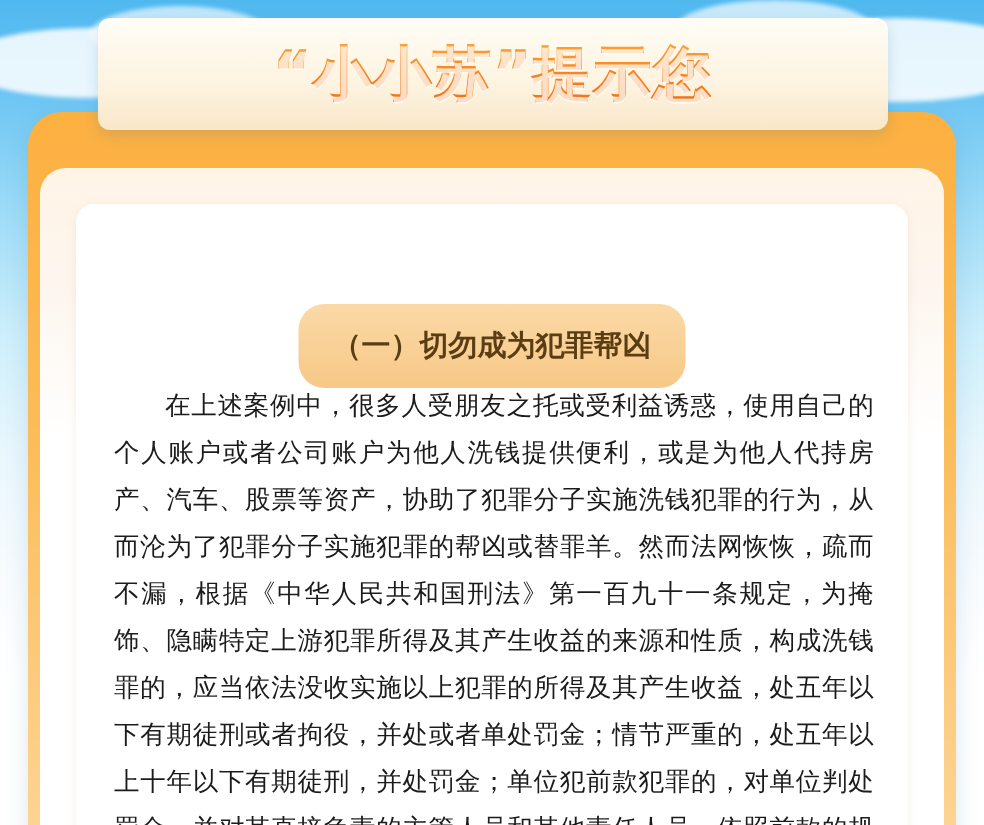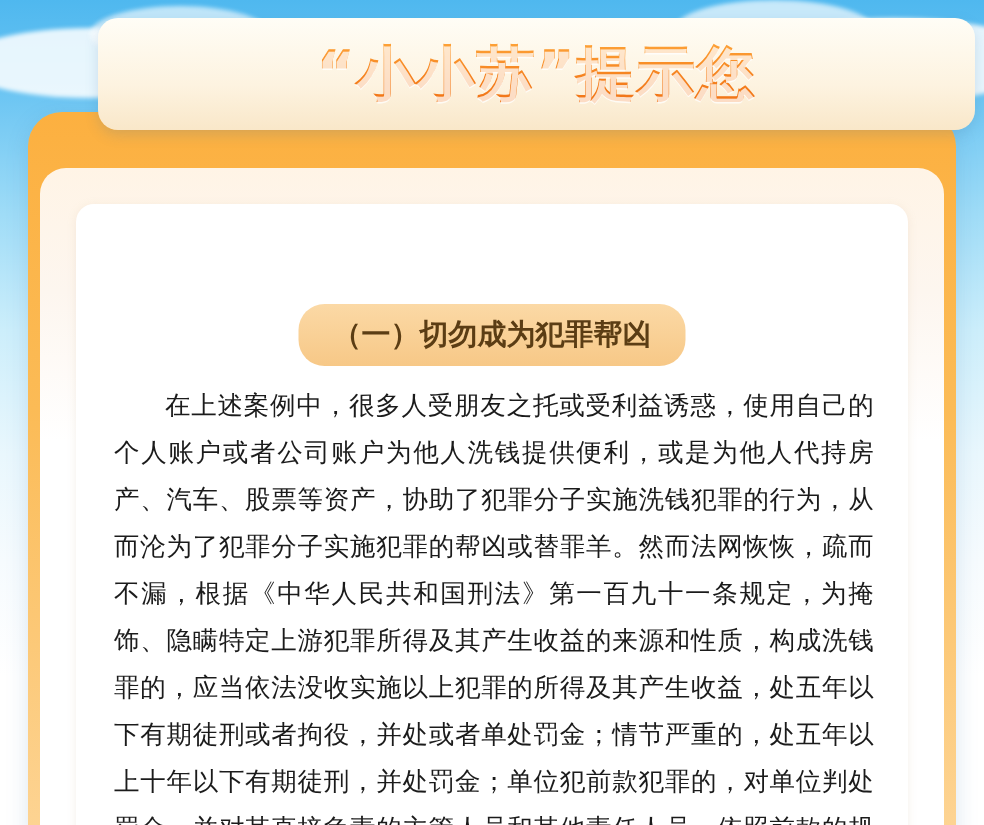--- a/index.html
+++ b/index.html
@@ -65,24 +65,24 @@
     border-radius: 18px;
     box-shadow: 0 2px 10px rgba(200,170,140,0.18);
     overflow: hidden;
   }
 
   
   #banner {
     position: absolute;
     left: 98px;
     top: 18px;
-    width: 877px;
+    width: 790px;
     height: 112px;
     background: linear-gradient(180deg, #fffdf6 0%, #fdf3e0 60%, #f9e7c9 100%);
-    border-radius: 20px;
+    border-radius: 12px;
     box-shadow: 0 5px 14px rgba(70,120,160,0.20);
     display: flex;
     align-items: center;
     justify-content: center;
   }
   #banner-title {
     font-family: "DejaVu Sans", "Liberation Sans", sans-serif;
     font-size: 58px;
     font-weight: bold;
     letter-spacing: 2px;
@@ -94,21 +94,21 @@
     text-shadow: 0 2px 0 rgba(255,255,255,0.75);
     white-space: nowrap;
   }
 
   
   #section-pill {
     position: absolute;
     left: 50%;
     transform: translateX(-50%);
     top: 100px;
-    padding: 11px 34px;
+    padding: 22px 34px;
     background: linear-gradient(180deg, #fbd9a6 0%, #f7c887 100%);
     border-radius: 26px;
     color: #5b3d14;
     font-size: 29px;
     font-weight: bold;
     white-space: nowrap;
     font-family: "DejaVu Sans", "Liberation Sans", sans-serif;
   }
 
   

